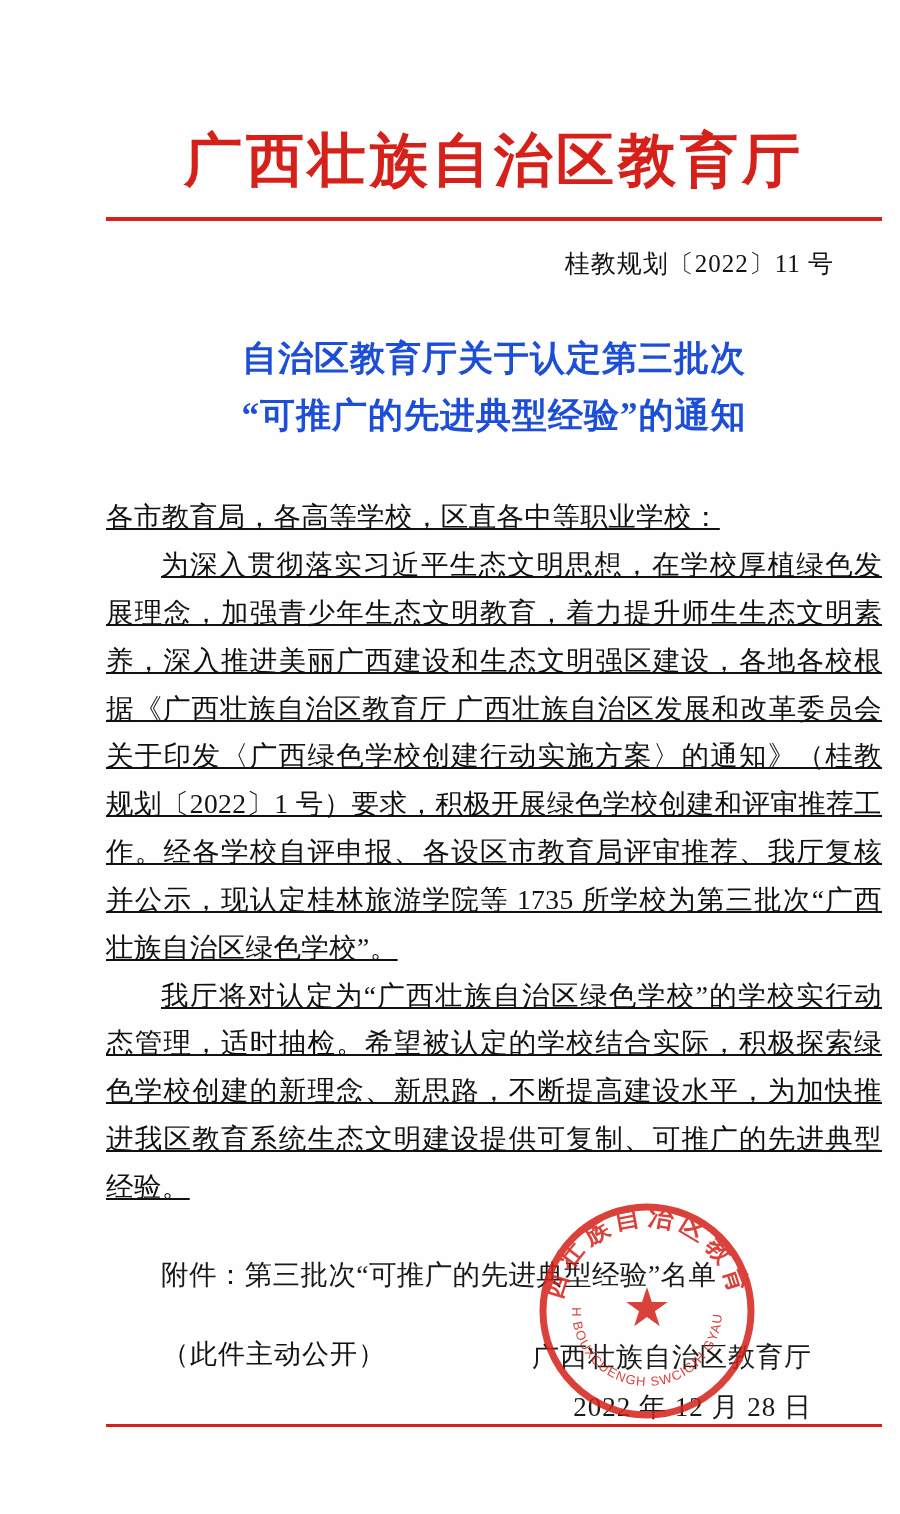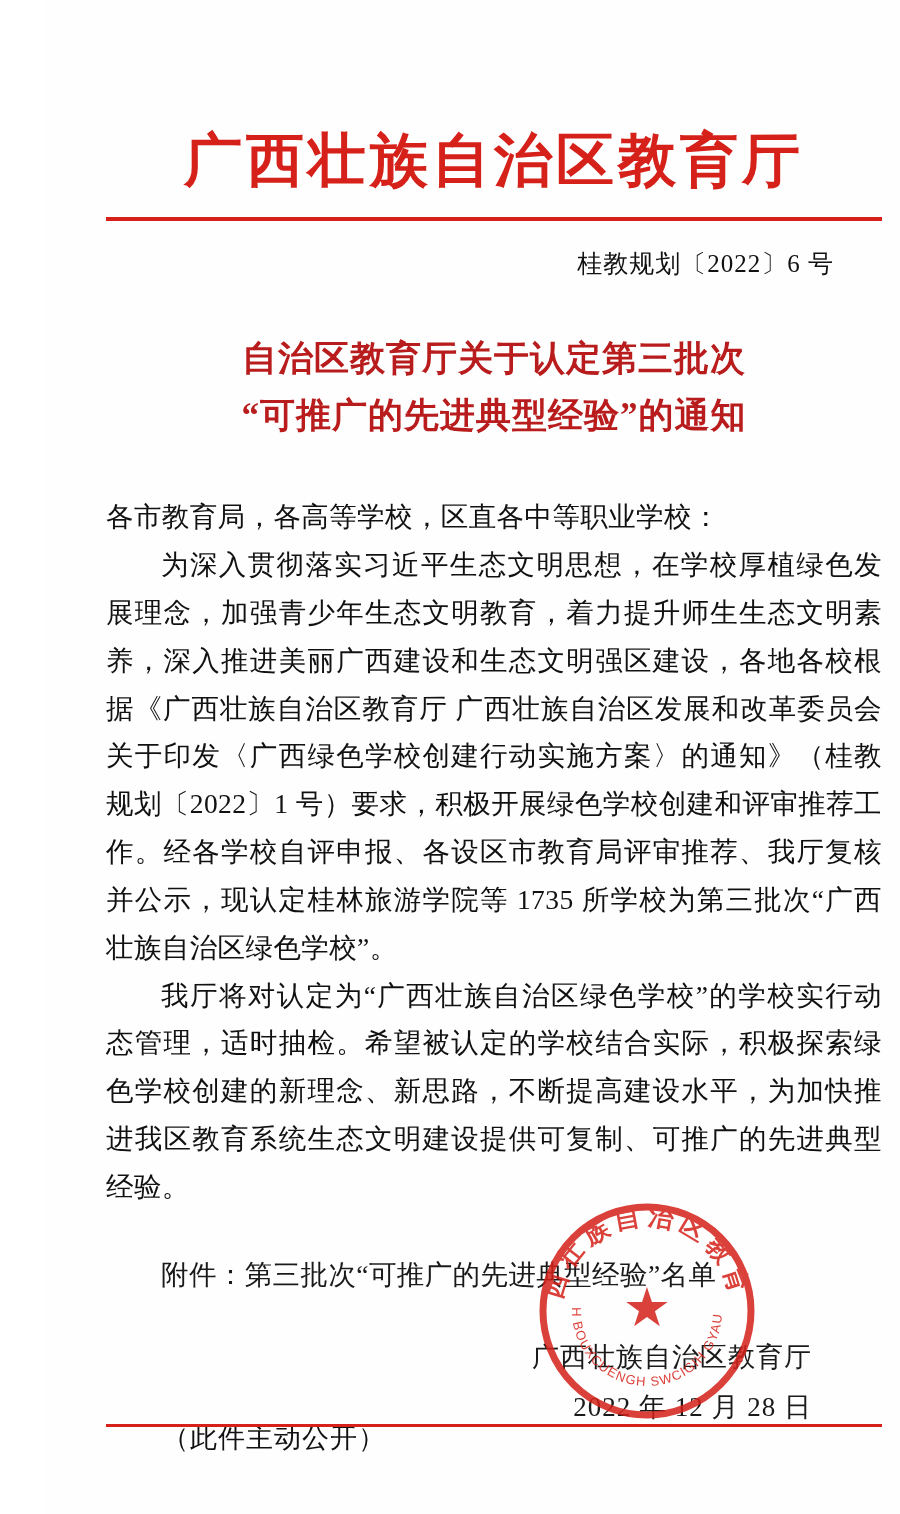--- a/index.html
+++ b/index.html
@@ -60,33 +60,34 @@
   }
 
   
   .doc-title {
     margin-top: 50px;
     text-align: center;
     font-weight: bold;
     font-size: 35px;
     line-height: 1.65;
     letter-spacing: 1px;
-    color: #b91c1c;
+    color: #1d4ed8;
   }
   .doc-title .line2 { display: block; }
 
   
   .body-text {
     margin-top: 48px;
     font-size: 27.5px;
     line-height: 1.74;
     text-align: justify;
     text-justify: inter-ideograph;
     letter-spacing: 0.4px;
     color: #111;
+    text-decoration: underline;
   }
   .body-text p { margin: 0; }
   .indent2 { text-indent: 2em; }
 
   .attachment {
     margin-top: 40px;
     text-indent: 2em;
     font-size: 27.5px;
     line-height: 1.74;
     letter-spacing: 0.4px;
@@ -121,39 +122,39 @@
     position: absolute;
     left: 62px;
     right: 62px;
     top: 1424px;
     height: 3px;
     background: #d6211a;
   }
   .footer-note {
     position: absolute;
     left: 118px;
-    top: 1420px;
+    top: 1336px;
     font-size: 27px;
     letter-spacing: 1px;
     color: #111;
   }
 </style>
 </head>
 <body>
 
 <div class="page">
 
   <div class="masthead">
     <div class="masthead-title">广西壮族自治区教育厅</div>
   </div>
 
   <div class="red-rule"></div>
 
   <div class="docnum-row">
-    <span class="docnum">桂教规划〔2022〕6 号</span>
+    <span class="docnum">桂教规划〔2022〕11 号</span>
   </div>
 
   <div class="doc-title">
     <span class="line1">自治区教育厅关于认定第三批次</span>
     <span class="line2">“可推广的先进典型经验”的通知</span>
   </div>
 
   <div class="body-text">
     <p>各市教育局，各高等学校，区直各中等职业学校：</p>
     <p class="indent2">为深入贯彻落实习近平生态文明思想，在学校厚植绿色发展理念，加强青少年生态文明教育，着力提升师生生态文明素养，深入推进美丽广西建设和生态文明强区建设，各地各校根据《广西壮族自治区教育厅 广西壮族自治区发展和改革委员会关于印发〈广西绿色学校创建行动实施方案〉的通知》（桂教规划〔2022〕1 号）要求，积极开展绿色学校创建和评审推荐工作。经各学校自评申报、各设区市教育局评审推荐、我厅复核并公示，现认定桂林旅游学院等 1735 所学校为第三批次“广西壮族自治区绿色学校”。</p>

